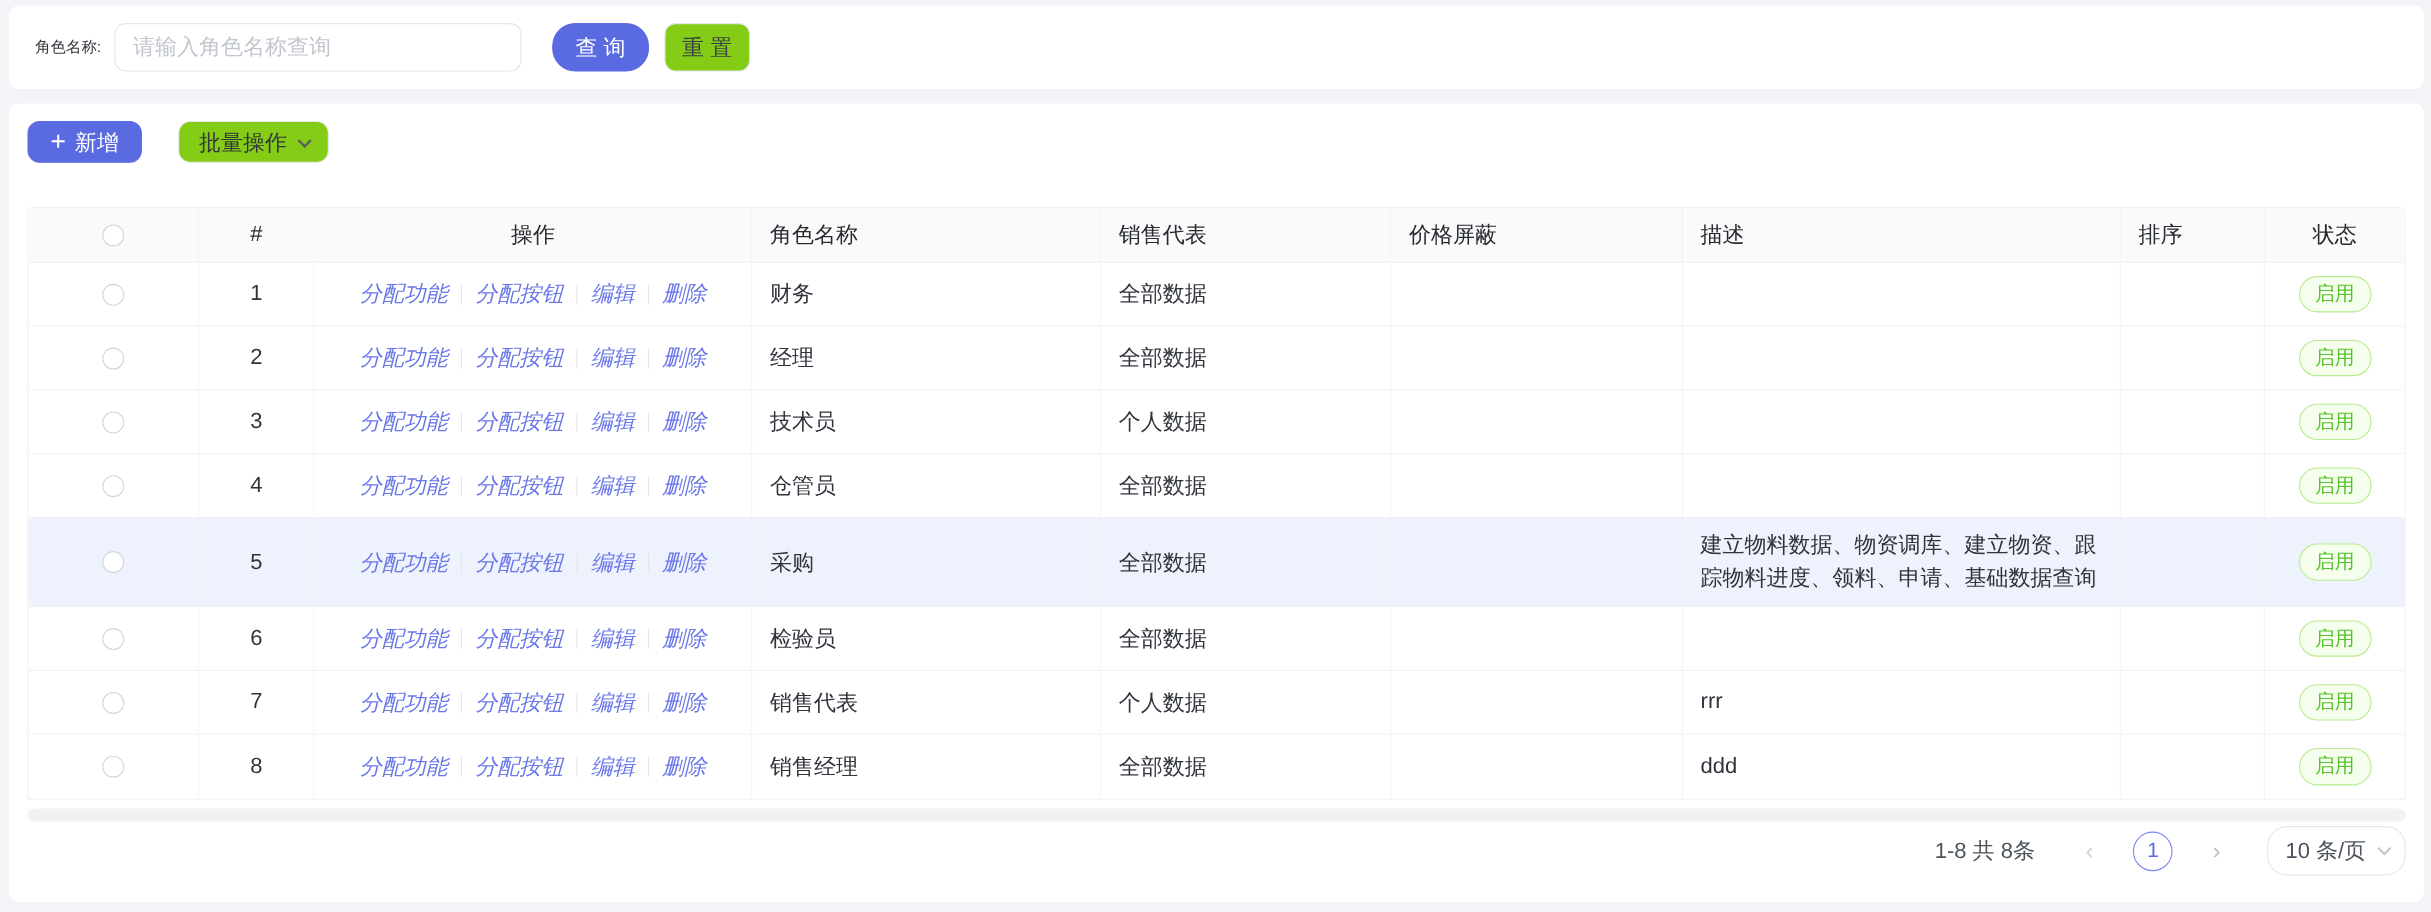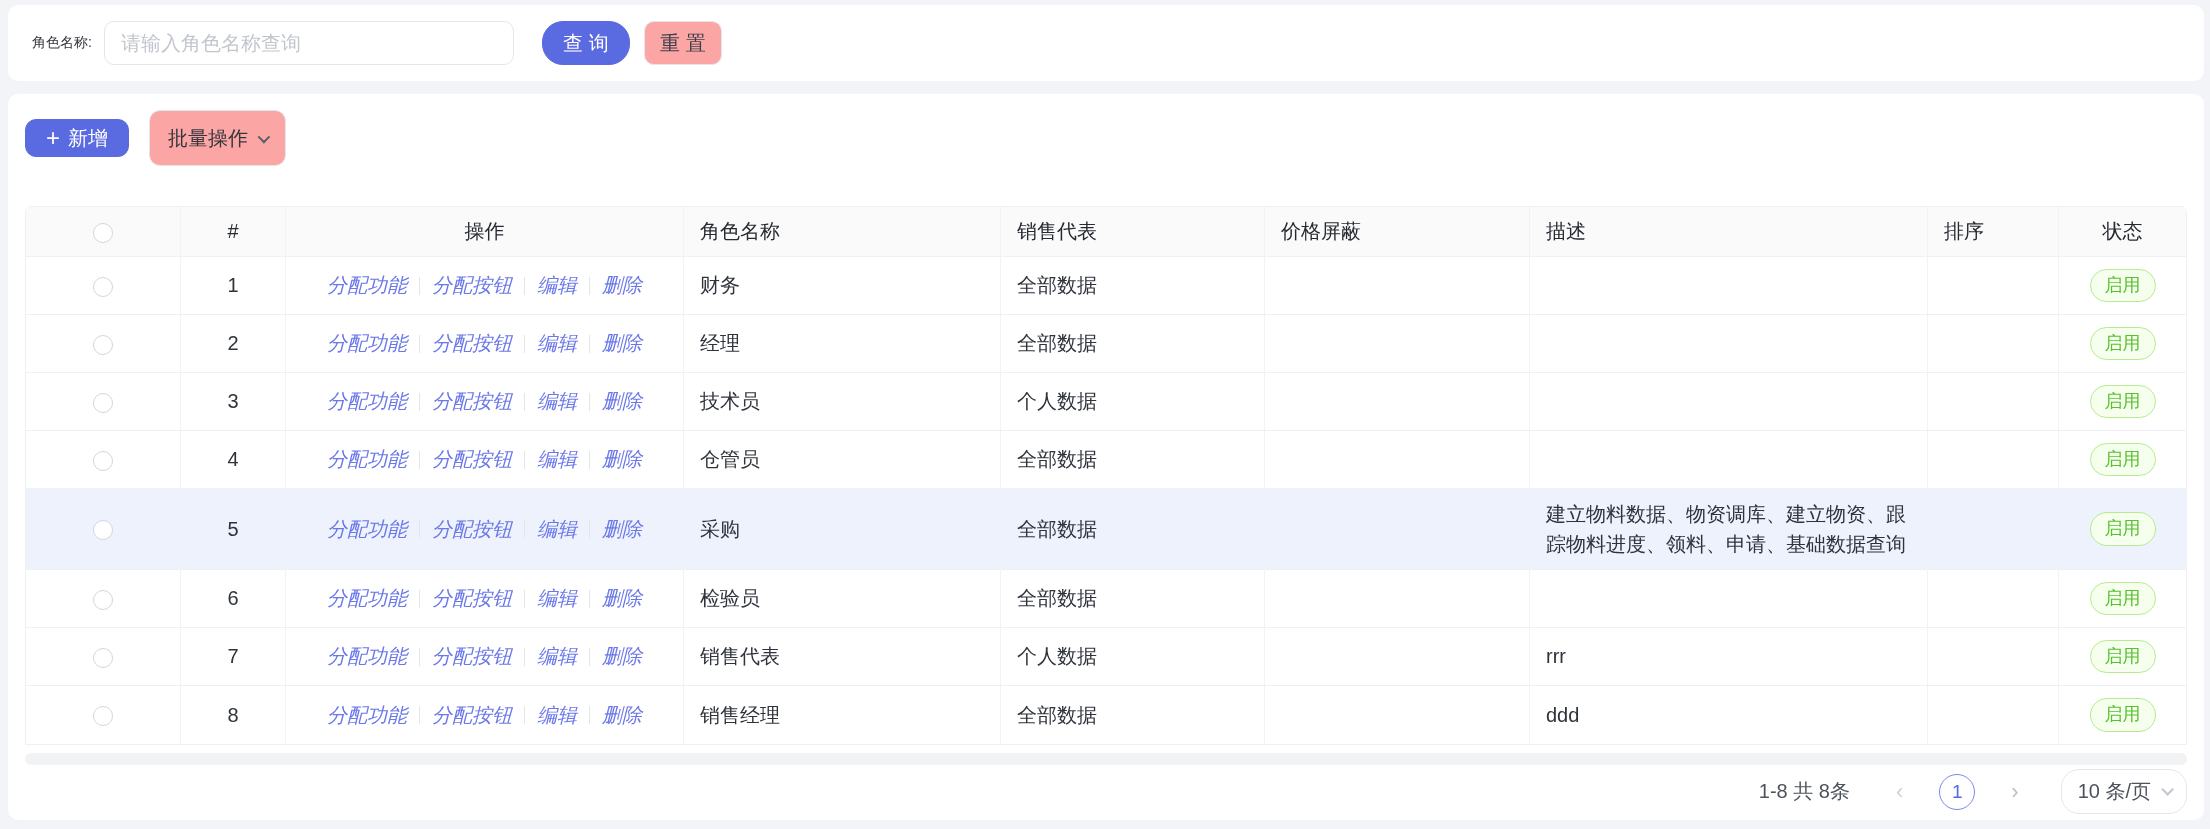--- a/index.html
+++ b/index.html
@@ -18,50 +18,50 @@
   .filter-card {
     margin-top: 5px;
     height: 76px;
     display: flex;
     align-items: center;
     padding: 0 24px;
   }
   .filter-label { font-size: 14px; color: #33363d; }
   .filter-input {
     margin-left: 12px;
-    width: 410px; height: 44px;
+    width: 370px; height: 44px;
     border: 1px solid #e5e6eb;
     border-radius: 10px;
     padding: 0 16px;
     font-size: 20px;
     color: #2f333b;
     outline: none;
     font-family: "Liberation Sans", sans-serif;
   }
   .filter-input::placeholder { color: #c2c6ce; }
   .btn {
     display: inline-flex; align-items: center; justify-content: center;
     border-radius: 10px; font-size: 20px; cursor: pointer;
     font-family: "Liberation Sans", sans-serif;
     border: 1px solid transparent;
   }
   .btn-primary { background: #5a6ae0; color: #ffffff; border-color: #5a6ae0; }
-  .btn-plain   { background: #fca5a5; color: #3a3f47; border-color: #e5e6eb; }
+  .btn-plain   { background: #84cc16; color: #3a3f47; border-color: #e5e6eb; }
   .btn-search  { margin-left: 28px; width: 88px; height: 44px; border-radius: 21px; }
   .btn-reset   { margin-left: 14px; width: 78px; height: 44px; }
   
   .main-card {
     margin-top: 13px;
     height: 726px;
     padding: 16px 17px 0 17px;
   }
   .toolbar { display: flex; align-items: center; }
   .btn-add { height: 38px; padding: 0 20px; border-radius: 11px; gap: 8px; }
   .btn-add .plus { font-size: 24px; font-weight: 300; line-height: 1; }
-  .btn-batch { margin-left: 20px; height: 56px; padding: 0 18px; border-radius: 11px; gap: 10px; color: #33363d; }
+  .btn-batch { margin-left: 33px; height: 38px; padding: 0 18px; border-radius: 11px; gap: 10px; color: #33363d; }
   .chev-down {
     width: 9px; height: 9px;
     border-right: 2px solid #595f66; border-bottom: 2px solid #595f66;
     transform: rotate(45deg) translateY(-2px);
   }
   
   .table-wrap { margin-top: 40px; border: 1px solid #eff0f3; border-radius: 6px 6px 0 0; }
   table { width: 100%; border-collapse: separate; border-spacing: 0; table-layout: fixed; }
   th, td { border-bottom: 1px solid #eff0f3; border-right: 1px solid #f2f3f6; overflow: hidden; }
   th:last-child, td:last-child { border-right: none; }

